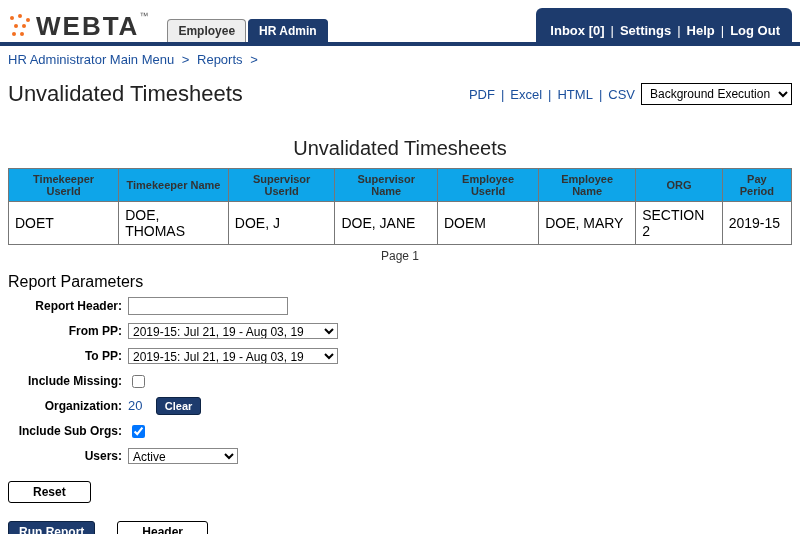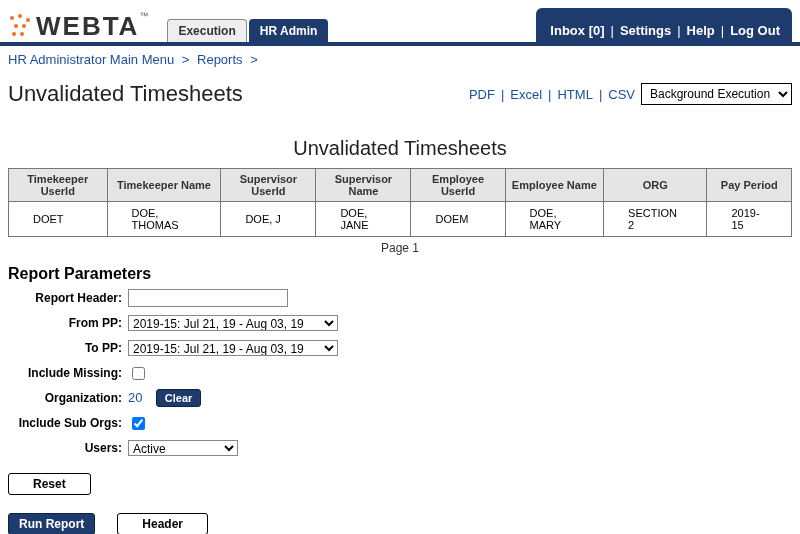--- a/index.html
+++ b/index.html
@@ -119,41 +119,41 @@
     margin: 28px 0 8px 0;
     color:#222;
   }
   table.report {
     width: calc(100% - 16px);
     margin: 0 8px;
     border-collapse: collapse;
     font-size: 11px;
   }
   table.report th {
-    background:#e5e5e5;
+    background:#0ea5e9;
     border:1px solid #777;
     padding:4px 6px;
     font-weight:bold;
     text-align:center;
     color:#333;
   }
   table.report td {
     border:1px solid #777;
-    padding:5px 24px;
-    font-size:11px;
+    padding:5px 6px;
+    font-size:14px;
   }
   .pager {
     text-align:center;
     font-size:12px;
     color:#333;
     margin-top:4px;
   }
   .params-head {
     font-size:16px;
-    font-weight:bold;
+    font-weight:normal;
     margin:10px 8px 4px 8px;
   }
   .params {
     margin: 0 8px;
   }
   .prow {
     display:flex;
     align-items:center;
     margin:3px 0;
     min-height:22px;
@@ -217,21 +217,21 @@
       <span style="left:2px;top:2px;"></span>
       <span style="left:10px;top:0px;"></span>
       <span style="left:18px;top:4px;"></span>
       <span style="left:6px;top:10px;"></span>
       <span style="left:14px;top:10px;"></span>
       <span style="left:4px;top:18px;"></span>
       <span style="left:12px;top:18px;"></span>
     </div>
     <span class="logo-text"><b>WEBTA</b><span class="logo-tm">™</span></span>
     <div class="tabs">
-      <div class="tab">Execution</div>
+      <div class="tab">Employee</div>
       <div class="tab active">HR Admin</div>
     </div>
   </div>
   <div class="util-nav">
     <a>Inbox [0]</a>
       <span class="sep">|</span>
     <a>Settings</a>
       <span class="sep">|</span>
     <a>Help</a>
       <span class="sep">|</span>

